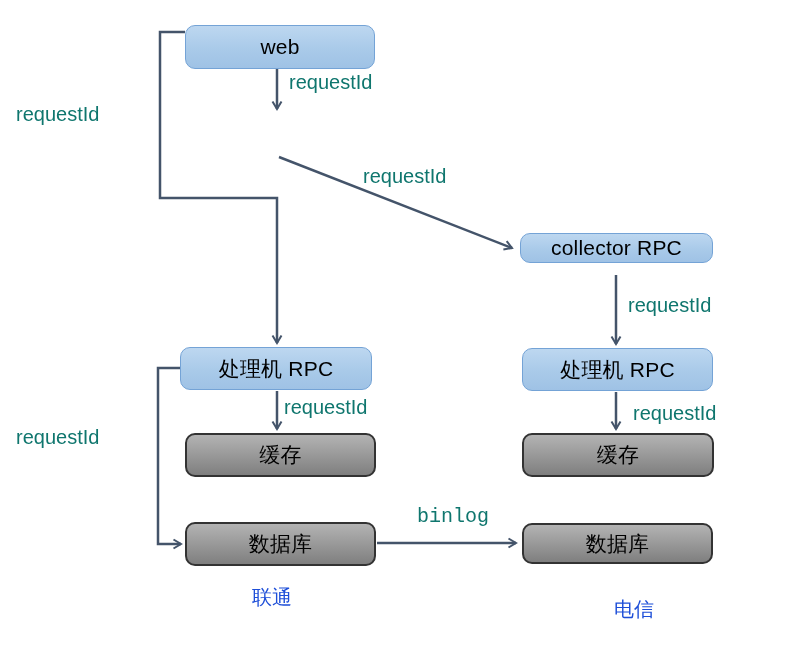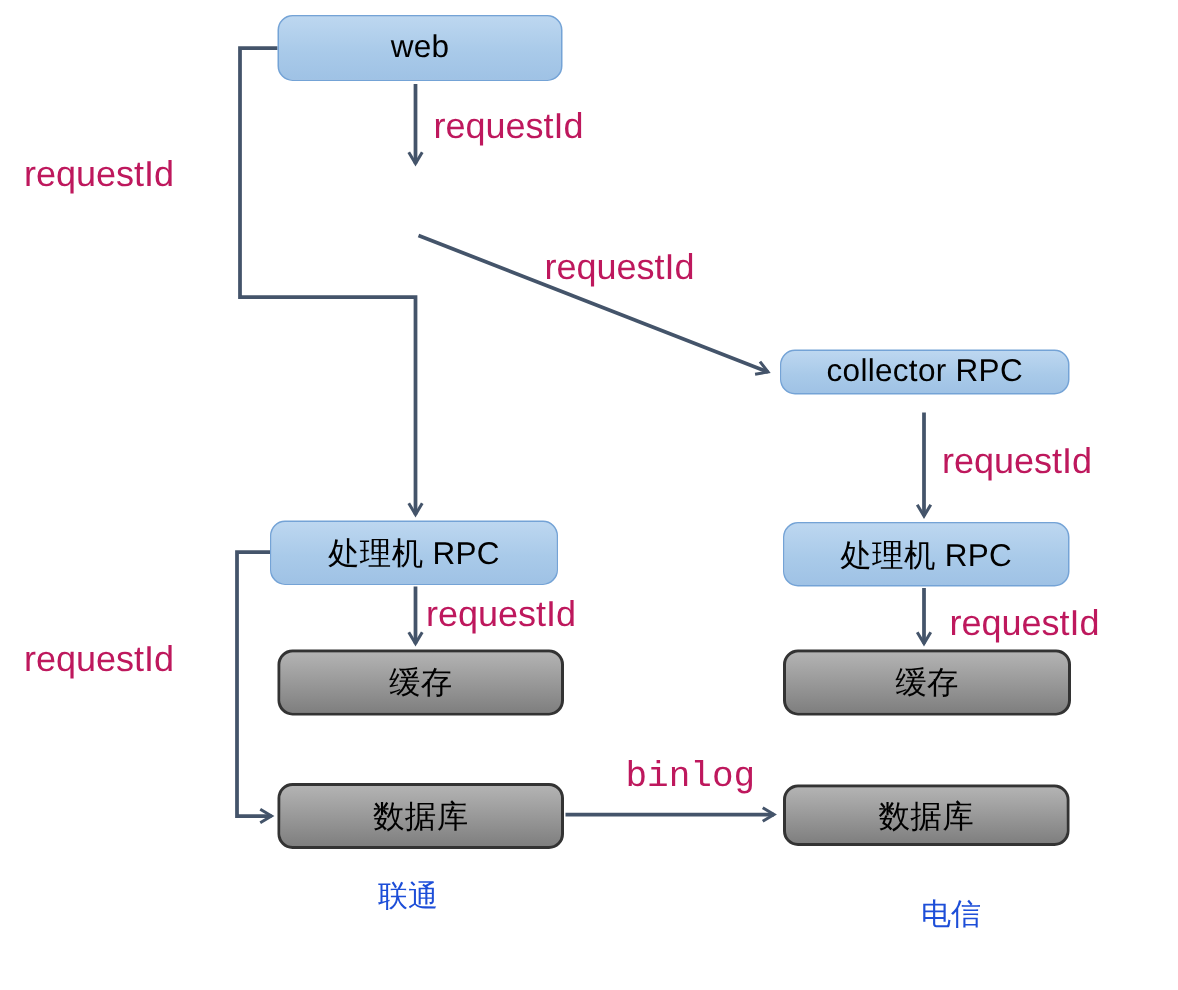--- a/index.html
+++ b/index.html
@@ -15,21 +15,21 @@
   }
   .node.blue {
     background:linear-gradient(180deg,#bdd7f0 0%,#a9cae9 55%,#9fc2e5 100%);
     border:1.5px solid #74a3d6;
   }
   .node.gray {
     background:linear-gradient(180deg,#b3b3b3 0%,#999999 50%,#7f7f7f 100%);
     border:2px solid #333333;
   }
   .edge-label {
-    position:absolute; font-size:24px; color:#be185d; white-space:nowrap;
+    position:absolute; font-size:20px; color:#0f766e; white-space:nowrap;
   }
   .region-label {
     position:absolute; font-size:20px; color:#1d4ed8; white-space:nowrap;
     font-family:"Liberation Serif","DejaVu Serif",serif;
   }
 </style>
 </head>
 <body>
 
 <div class="canvas">
@@ -43,21 +43,21 @@
     <path d="M277 56 L277 109" fill="none" stroke="#44546a" stroke-width="2.5" marker-end="url(#arrow)"></path>
     <path d="M185 32 L160 32 L160 198 L277 198 L277 343" fill="none" stroke="#44546a" stroke-width="2.5" marker-end="url(#arrow)"></path>
     <path d="M279 157 L512 248" fill="none" stroke="#44546a" stroke-width="2.5" marker-end="url(#arrow)"></path>
     <path d="M616 275 L616 344" fill="none" stroke="#44546a" stroke-width="2.5" marker-end="url(#arrow)"></path>
     <path d="M616 392 L616 429" fill="none" stroke="#44546a" stroke-width="2.5" marker-end="url(#arrow)"></path>
     <path d="M277 391 L277 429" fill="none" stroke="#44546a" stroke-width="2.5" marker-end="url(#arrow)"></path>
     <path d="M180 368 L158 368 L158 544 L181 544" fill="none" stroke="#44546a" stroke-width="2.5" marker-end="url(#arrow)"></path>
     <path d="M377 543 L516 543" fill="none" stroke="#44546a" stroke-width="2.5" marker-end="url(#arrow)"></path>
   </svg>
 
-  <div class="node blue" style="left:185px; top:10px; width:190px; height:44px;">
+  <div class="node blue" style="left:185px; top:25px; width:190px; height:44px;">
     <span>web</span>
   </div>
 
 
   <div class="node blue" style="left:520px; top:233px; width:193px; height:30px;">
     <span>collector RPC</span>
   </div>
 
   <div class="node blue" style="left:180px; top:347px; width:192px; height:43px;">
     <span>处理机 RPC</span>

